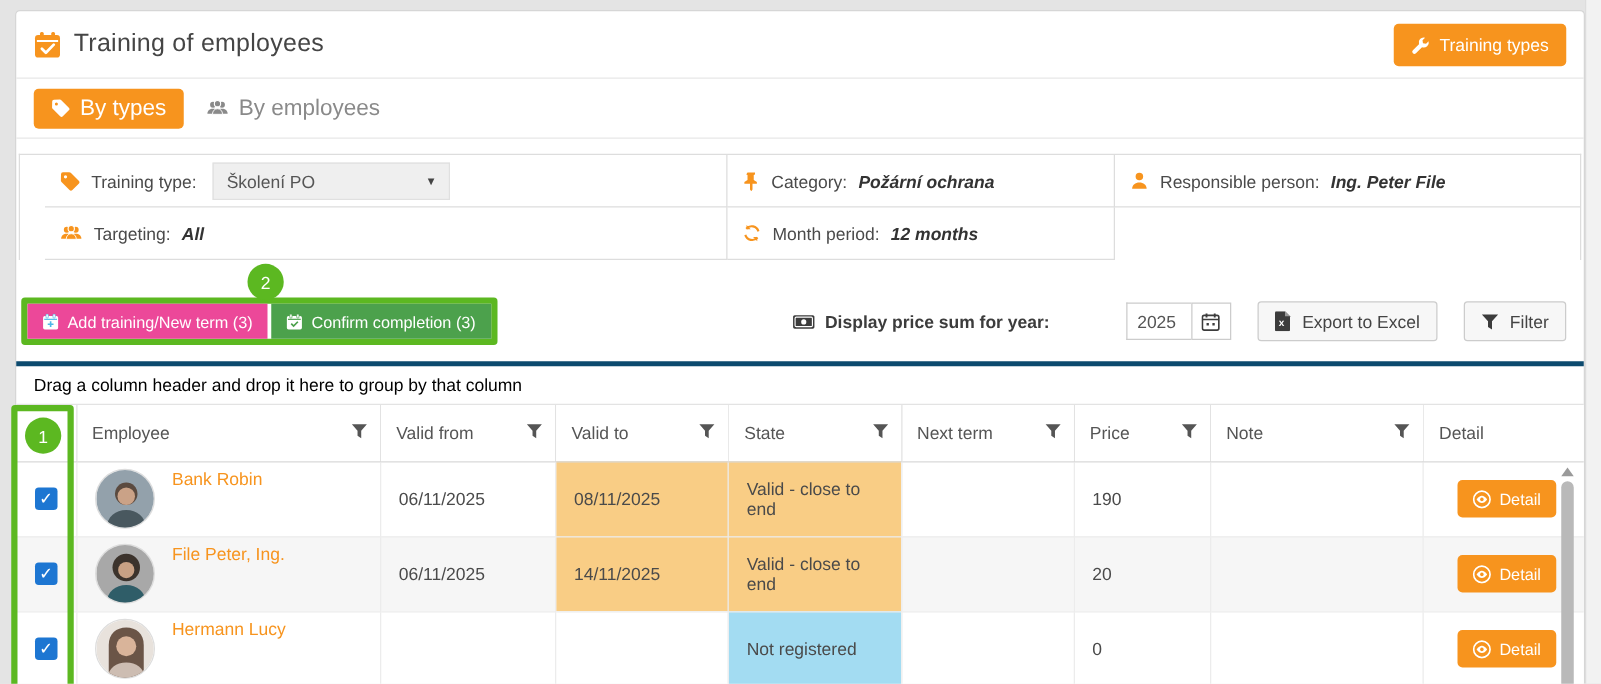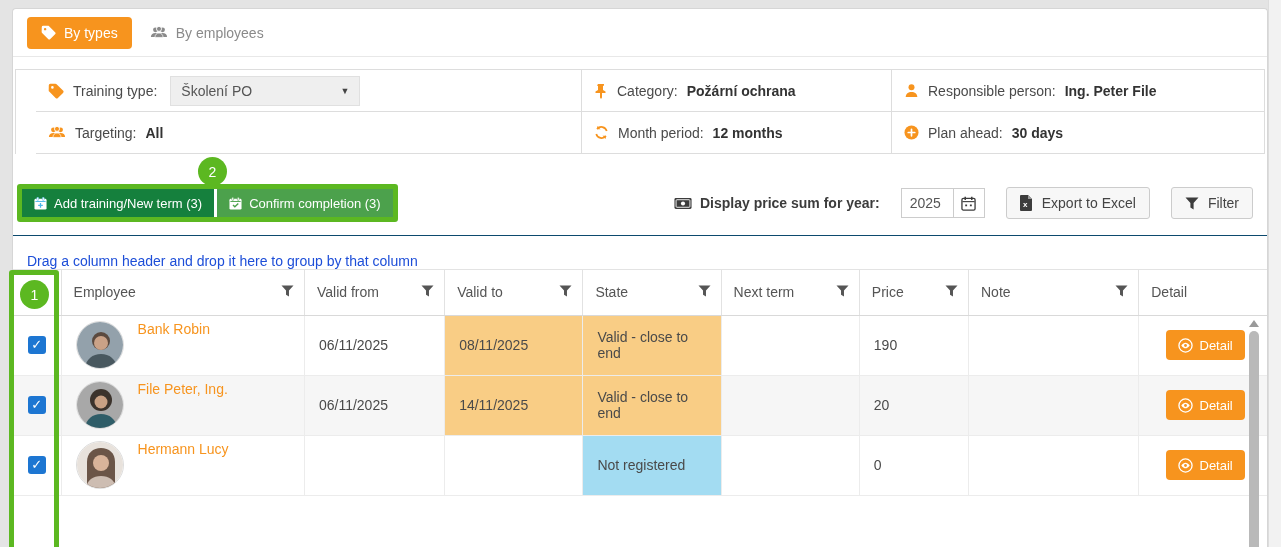--- a/index.html
+++ b/index.html
@@ -16,62 +16,62 @@
     padding:0 14px; border-bottom:1px solid #e8e8e8; }
   .title-icon { width:22px; height:22px; margin-right:10px; }
   h1.page-title { font-size:20px; font-weight:400; color:#454545; letter-spacing:.2px; }
   .btn-training-types { position:absolute; right:14px; top:10px; background:#f7941e; color:#fff;
     border:none; border-radius:4px; height:34px; padding:0 14px; font-size:14px;
     display:flex; align-items:center; gap:8px; cursor:pointer; }
 
   
   .tabs-row { height:48px; display:flex; align-items:center; gap:18px;
     padding:0 14px; border-bottom:1px solid #e8e8e8; }
-  .tab { display:flex; align-items:center; gap:8px; font-size:14px; cursor:pointer; }
+  .tab { display:flex; align-items:center; gap:8px; font-size:18px; cursor:pointer; }
   .tab-active { background:#f7941e; color:#fff; border-radius:4px; height:32px; padding:0 14px; }
   .tab-plain { color:#8a8a8a; }
 
   
   .info-panel { margin:12px 2px 0 2px; border:1px solid #ddd; border-bottom:none;
     display:grid; grid-template-columns:546px 310px auto;padding-left:20px; }
   .info-cell { height:42px; display:flex; align-items:center; gap:9px; padding:0 12px;
     border-right:1px solid #ddd; border-bottom:1px solid #ddd; font-size:14px; color:#4a4a4a; }
   .info-cell:nth-child(3n) { border-right:none; }
-  .info-cell b { font-weight:700; color:#333; }
+  .info-cell b { font-weight:700; color:#333;font-style:italic; }
   .dropdown { margin-left:4px; width:190px; height:30px; background:#efefef;
     border:1px solid #e0e0e0; display:flex; align-items:center; justify-content:space-between;
     padding:0 10px; font-size:14px; color:#555; cursor:pointer;gap:31px; }
   .dropdown .caret { font-size:9px; color:#444; }
 
   
   .toolbar { position:relative; margin-top:25px; height:48px; display:flex;
     align-items:center; justify-content:space-between; padding:0 14px 0 0; }
   .action-box { position:relative; margin-left:4px; border:5px solid #5cb821;
     border-radius:3px; display:flex; background:#fff; }
   .badge { position:absolute; width:29px; height:29px; background:#5cb821; border-radius:50%;
     color:#fff; font-size:14px; display:flex; align-items:center; justify-content:center; z-index:5; }
   .badge-2 { left:176px; top:-32px; }
   .btn-action { height:28px; border:none; color:#fff; font-size:13px; padding:0 12px;
     display:flex; align-items:center; gap:7px; cursor:pointer; }
-  .btn-add { background:#15803d; }
+  .btn-add { background:#ec4899; }
   .btn-confirm { background:#4ca14c; margin-left:3px; }
   .toolbar-right { display:flex; align-items:center; gap:21px; }
   .price-label { font-size:14px; font-weight:700; color:#3c3c3c;
     display:flex; align-items:center; gap:8px; }
-  .year-group { display:flex; align-items:flex-start; }
+  .year-group { display:flex; align-items:flex-start;margin-left:40px; }
   .year-input { width:52px; height:30px; border:1px solid #ccc; border-right:none;
     font-size:14px; color:#555; padding:0 8px; font-family:inherit; }
   .year-cal-btn { width:32px; height:30px; background:#fff; border:1px solid #ccc;
     display:flex; align-items:center; justify-content:center; cursor:pointer; }
   .btn-light { height:32px; background:#f7f7f7; border:1px solid #ccc; border-radius:3px;
     font-size:14px; color:#444; padding:0 13px; display:flex; align-items:center; gap:9px; cursor:pointer; }
 
   
-  .drag-hint { margin-top:8px; height:35px; display:flex; align-items:flex-end; padding:0 14px;
-    border-top:1px solid #0c4a6e; border-bottom:1px solid #e3e3e3; font-size:14px; color:#1d4ed8; }
+  .drag-hint { margin-top:8px; height:35px; display:flex; align-items:center; padding:0 14px;
+    border-top:4px solid #0c4a6e; border-bottom:1px solid #e3e3e3; font-size:14px; color:#000000; }
 
   
   .grid-wrap { position:relative; }
   table.grid { width:100%; border-collapse:collapse; table-layout:fixed; }
   col.c-check{width:48px} col.c-emp{width:243px} col.c-vfrom{width:140px}
   col.c-vto{width:138px} col.c-state{width:138px} col.c-next{width:138px}
   col.c-price{width:109px} col.c-note{width:170px} col.c-detail{width:128px}
   th { height:45px; font-weight:400; font-size:14px; color:#555; text-align:left;
     padding:0 10px 0 12px; border-right:1px solid #e2e2e2; border-bottom:1px solid #d9d9d9;
     background:#fff; position:relative; }
@@ -107,20 +107,36 @@
   .gs-thumb { width:10px; height:480px; background:#b9b9b9; border-radius:5px; margin:0 auto; }
 
   .ico { flex:none; display:inline-flex; }
 </style>
 </head>
 <body>
 
 <div class="page">
   <div class="card">
 
+    <div class="title-row">
+      <svg class="title-icon ico" viewBox="0 0 22 22">
+        <rect x="1" y="3" width="20" height="18" rx="2.5" fill="#f7941e"></rect>
+        <rect x="5" y="0.5" width="3" height="5" rx="1.2" fill="#f7941e"></rect>
+        <rect x="14" y="0.5" width="3" height="5" rx="1.2" fill="#f7941e"></rect>
+        <rect x="2.5" y="7" width="17" height="1.6" fill="#fff"></rect>
+        <path d="M6.5 14 l3.2 3.2 L16 10.7" stroke="#fff" stroke-width="2.2" fill="none" stroke-linecap="round" stroke-linejoin="round"></path>
+      </svg>
+      <h1 class="page-title">Training of employees</h1>
+      <button class="btn-training-types">
+        <svg class="ico" width="15" height="15" viewBox="0 0 16 16">
+          <path fill="#fff" d="M14.8 4.2a4.3 4.3 0 0 1-5.6 5.2L4 14.6a1.8 1.8 0 0 1-2.6-2.6l5.2-5.2A4.3 4.3 0 0 1 11.8 1.2L9.6 3.4l.4 2.6 2.6.4z"></path>
+        </svg>
+        <span>Training types</span>
+      </button>
+    </div>
 
     <div class="tabs-row">
       <div class="tab tab-active">
         <svg class="ico" width="15" height="15" viewBox="0 0 16 16">
           <path fill="#fff" d="M8.6 1.2 15 7.6a1.6 1.6 0 0 1 0 2.3l-5.1 5.1a1.6 1.6 0 0 1-2.3 0L1.2 8.6A1.6 1.6 0 0 1 .7 7.4L.8 2.3A1.5 1.5 0 0 1 2.3.8l5.1-.1c.45 0 .88.18 1.2.5zM4.4 3.1a1.3 1.3 0 1 0 0 2.6 1.3 1.3 0 0 0 0-2.6z"></path>
         </svg>
         <span>By types</span>
       </div>
       <div class="tab tab-plain">
         <svg class="ico" width="18" height="15" viewBox="0 0 20 16">
@@ -175,28 +191,20 @@
       </div>
       <div class="info-cell">
         <svg class="ico" width="15" height="15" viewBox="0 0 16 16">
           <path d="M13.6 6.5A6 6 0 0 0 3.2 4.3" stroke="#f7941e" stroke-width="1.8" fill="none"></path>
           <path d="M3.4 1v3.6H7z" fill="#f7941e"></path>
           <path d="M2.4 9.5a6 6 0 0 0 10.4 2.2" stroke="#f7941e" stroke-width="1.8" fill="none"></path>
           <path d="M12.6 15v-3.6H9z" fill="#f7941e"></path>
         </svg>
         <span>Month period:</span>
         <b>12 months</b>
-      </div>
-      <div class="info-cell">
-        <svg class="ico" width="15" height="15" viewBox="0 0 16 16">
-          <circle cx="8" cy="8" r="7.5" fill="#f7941e"></circle>
-          <path d="M8 4.5v7M4.5 8h7" stroke="#fff" stroke-width="1.8" stroke-linecap="round"></path>
-        </svg>
-        <span>Plan ahead:</span>
-        <b>30 days</b>
       </div>
     </div>
 
     <div class="toolbar">
       <div class="action-box">
         <div class="badge badge-2">2</div>
         <button class="btn-action btn-add">
           <svg class="ico" width="13" height="13" viewBox="0 0 14 14">
             <rect x="0.5" y="2" width="13" height="11.5" rx="1.5" fill="#fff"></rect>
             <rect x="3" y="0.3" width="2" height="3.4" rx="0.8" fill="#fff" stroke="#4db8e8" stroke-width=".6"></rect>

